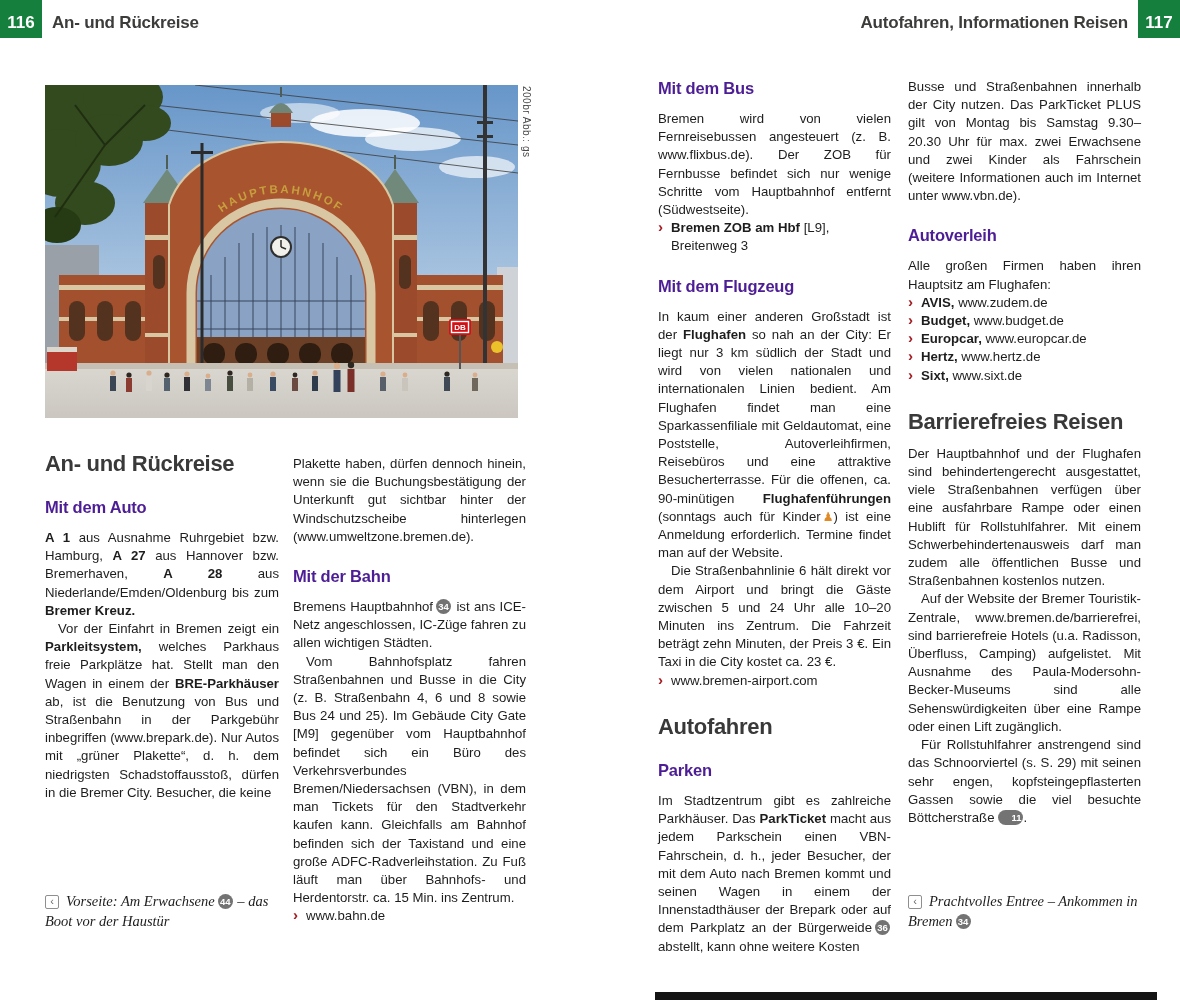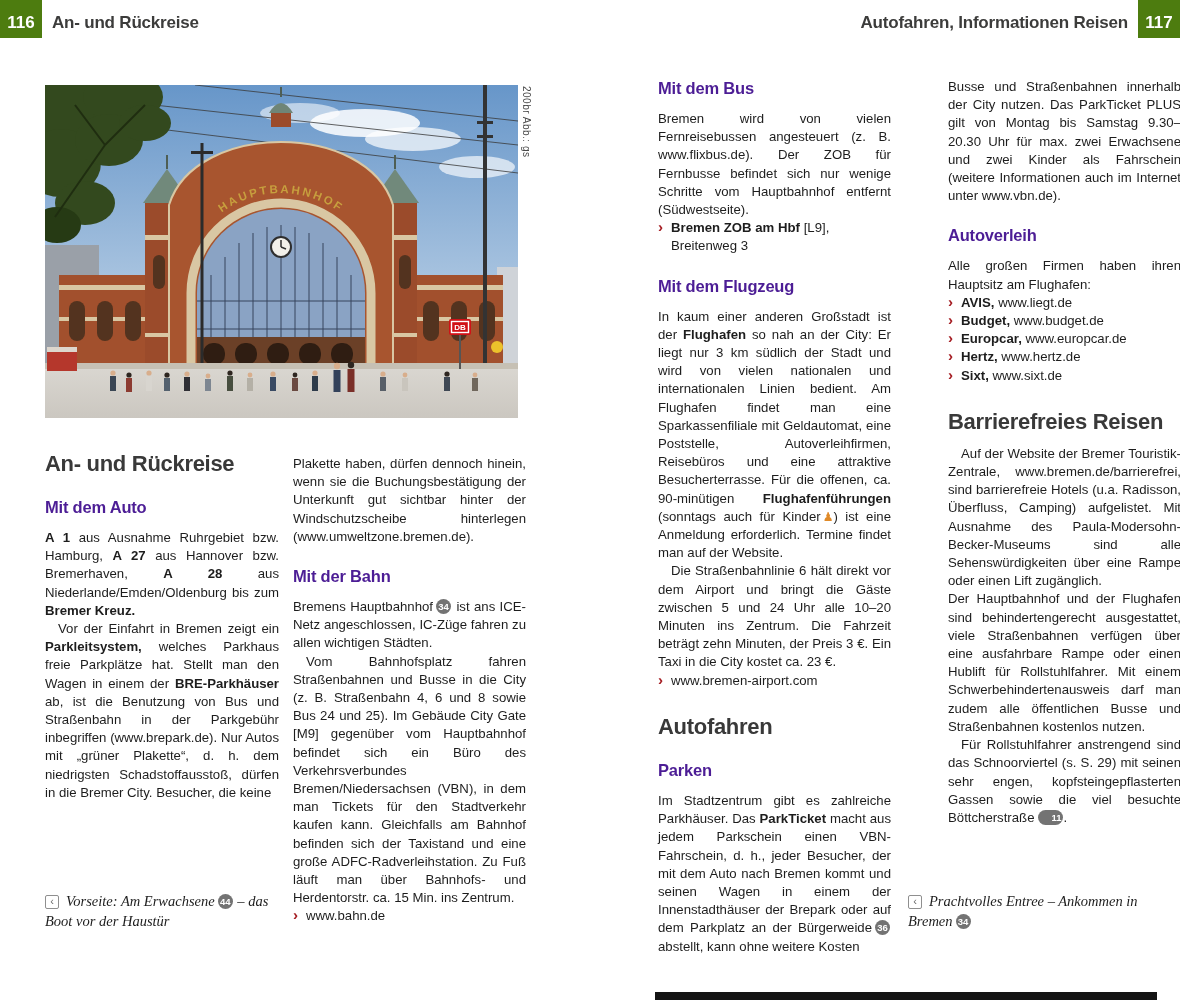--- a/index.html
+++ b/index.html
@@ -1,18 +1,18 @@
 <!DOCTYPE html>
 <html><head>
 <meta charset="utf-8">
 <style>
   html,body{margin:0;padding:0;}
   body{width:1180px;height:1000px;background:#ffffff;position:relative;overflow:hidden;
        font-family:"Liberation Sans", sans-serif;color:#1d1d1d;}
-  .pagenum{position:absolute;top:0;width:42px;height:38px;background:#4d7c0f;color:#fff;
+  .pagenum{position:absolute;top:0;width:42px;height:38px;background:#15803d;color:#fff;
            font-weight:bold;font-size:17px;display:flex;align-items:flex-end;justify-content:center;
            padding-bottom:5px;box-sizing:border-box;}
   .pagenum.left{left:0;}
   .pagenum.right{left:1138px;}
   .htitle{position:absolute;top:13px;font-size:17px;font-weight:bold;color:#3c3c3b;letter-spacing:-0.2px;}
   .htitle.left{left:52px;}
   .htitle.right{right:52px;text-align:right;}
   .photo{position:absolute;left:45px;top:85px;width:473px;height:333px;}
   .credit{position:absolute;left:521px;top:86px;writing-mode:vertical-rl;font-size:10px;color:#4a4a4a;
           letter-spacing:0.5px;}
@@ -268,32 +268,32 @@
       <div class="p"><span>Bremen wird von vielen Fernreisebussen angesteuert (z. B. www.flixbus.de). Der ZOB für Fernbusse befindet sich nur wenige Schritte vom Hauptbahnhof entfernt (Südwestseite).</span></div>
       <div class="linkline"><span class="chev">›</span><span class="b">Bremen ZOB am Hbf</span><span> [L9], Breitenweg 3</span></div>
       <div class="h2"><span>Mit dem Flugzeug</span></div>
       <div class="p"><span>In kaum einer anderen Großstadt ist der </span><span class="b">Flughafen</span><span> so nah an der City: Er liegt nur 3 km südlich der Stadt und wird von vielen nationalen und internationalen Linien bedient. Am Flughafen findet man eine Sparkassenfiliale mit Geldautomat, eine Poststelle, Autoverleihfirmen, Reisebüros und eine attraktive Besucherterrasse. Für die offenen, ca. 90-minütigen </span><span class="b">Flughafenführungen</span><span> (sonntags auch für Kinder</span><span class="glyph-icon">♟</span><span>) ist eine Anmeldung erforderlich. Termine findet man auf der Website.</span></div>
       <div class="p indent"><span>Die Straßenbahnlinie 6 hält direkt vor dem Airport und bringt die Gäste zwischen 5 und 24 Uhr alle 10–20 Minuten ins Zentrum. Die Fahrzeit beträgt zehn Minuten, der Preis 3 €. Ein Taxi in die City kostet ca. 23 €.</span></div>
       <div class="linkline"><span class="chev">›</span><span>www.bremen-airport.com</span></div>
       <div class="h1"><span>Autofahren</span></div>
       <div class="h2"><span>Parken</span></div>
       <div class="p"><span>Im Stadtzentrum gibt es zahlreiche Parkhäuser. Das </span><span class="b">ParkTicket</span><span> macht aus jedem Parkschein einen VBN-Fahrschein, d. h., jeder Besucher, der mit dem Auto nach Bremen kommt und seinen Wagen in einem der Innenstadthäuser der Brepark oder auf dem Parkplatz an der Bürgerweide</span><span class="badge">36</span><span> abstellt, kann ohne weitere Kosten</span></div>
     </div>
-  <div class="col" style="left:948px;top:78px;width:233px">
+  <div class="col" style="left:908px;top:78px;width:233px">
       <div class="p"><span>Busse und Straßenbahnen innerhalb der City nutzen. Das ParkTicket PLUS gilt von Montag bis Samstag 9.30–20.30 Uhr für max. zwei Erwachsene und zwei Kinder als Fahrschein (weitere Informationen auch im Internet unter www.vbn.de).</span></div>
       <div class="h2"><span>Autoverleih</span></div>
       <div class="p"><span>Alle großen Firmen haben ihren Hauptsitz am Flughafen:</span></div>
-      <div class="linkline"><span class="chev">›</span><span class="b">AVIS,</span><span> www.liegt.de</span></div>
+      <div class="linkline"><span class="chev">›</span><span class="b">AVIS,</span><span> www.zudem.de</span></div>
       <div class="linkline"><span class="chev">›</span><span class="b">Budget,</span><span> www.budget.de</span></div>
       <div class="linkline"><span class="chev">›</span><span class="b">Europcar,</span><span> www.europcar.de</span></div>
       <div class="linkline"><span class="chev">›</span><span class="b">Hertz,</span><span> www.hertz.de</span></div>
       <div class="linkline"><span class="chev">›</span><span class="b">Sixt,</span><span> www.sixt.de</span></div>
       <div class="h1"><span>Barrierefreies Reisen</span></div>
+      <div class="p"><span>Der Hauptbahnhof und der Flughafen sind behindertengerecht ausgestattet, viele Straßenbahnen verfügen über eine ausfahrbare Rampe oder einen Hublift für Rollstuhlfahrer. Mit einem Schwerbehindertenausweis darf man zudem alle öffentlichen Busse und Straßenbahnen kostenlos nutzen.</span></div>
       <div class="p indent"><span>Auf der Website der Bremer Touristik-Zentrale, www.bremen.de/barrierefrei, sind barrierefreie Hotels (u.a. Radisson, Überfluss, Camping) aufgelistet. Mit Ausnahme des Paula-Modersohn-Becker-Museums sind alle Sehenswürdigkeiten über eine Rampe oder einen Lift zugänglich.</span></div>
-      <div class="p"><span>Der Hauptbahnhof und der Flughafen sind behindertengerecht ausgestattet, viele Straßenbahnen verfügen über eine ausfahrbare Rampe oder einen Hublift für Rollstuhlfahrer. Mit einem Schwerbehindertenausweis darf man zudem alle öffentlichen Busse und Straßenbahnen kostenlos nutzen.</span></div>
       <div class="p indent"><span>Für Rollstuhlfahrer anstrengend sind das Schnoorviertel (s. S. 29) mit seinen sehr engen, kopfsteingepflasterten Gassen sowie die viel besuchte Böttcherstraße</span><span class="badge">11</span><span>.</span></div>
     </div>
 
   <div class="col" style="left:45px;top:891px;width:250px">
       <div class="caption"><span class="navbox">‹</span><span>Vorseite: Am Erwachsene</span><span class="badge">44</span><span> – das Boot vor der Haustür</span></div>
     </div>
   <div class="col" style="left:908px;top:891px;width:242px">
       <div class="caption"><span class="navbox">‹</span><span>Prachtvolles Entree – Ankommen in Bremen</span><span class="badge">34</span></div>
     </div>
 

